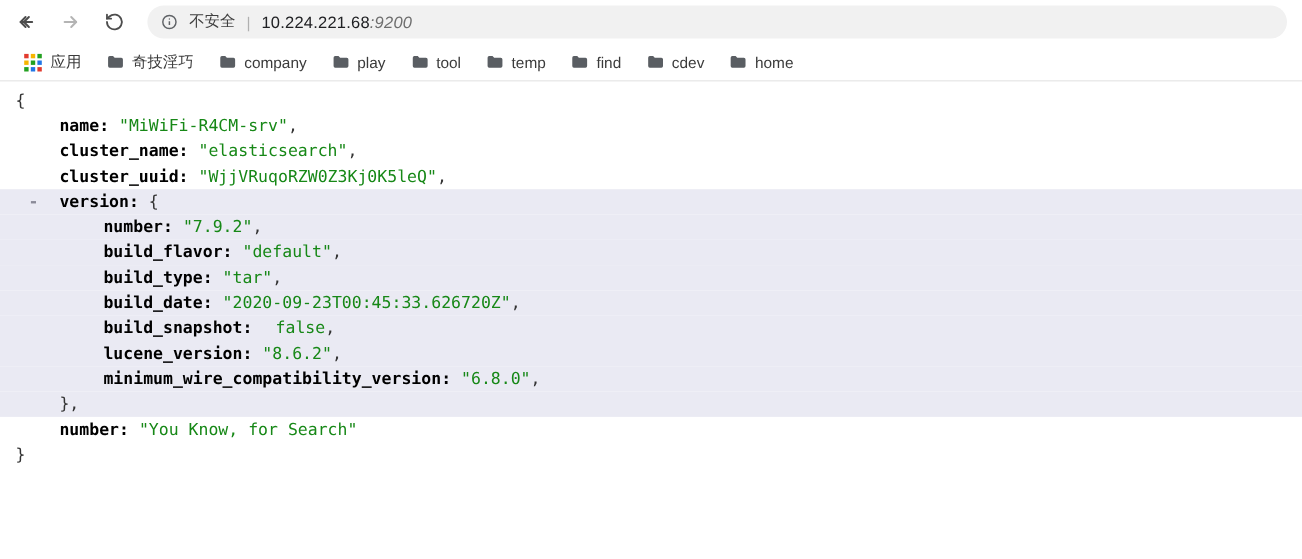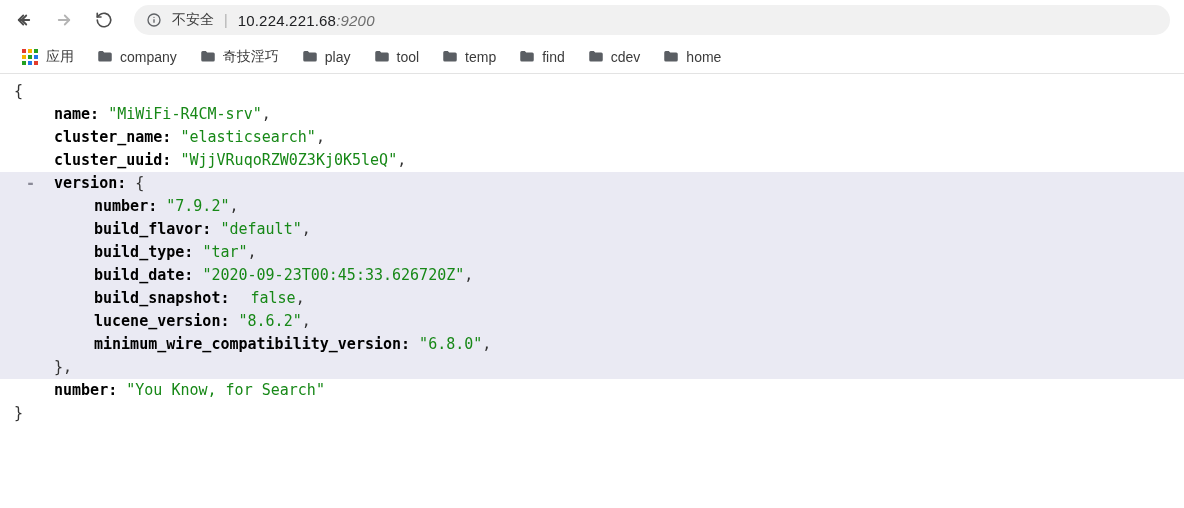--- a/index.html
+++ b/index.html
@@ -169,27 +169,27 @@
         <span></span>
         <span></span>
       </span>
     <span>应用</span>
   </div>
 
   <div class="bm">
     <svg class="folder-icon" width="18" height="18" viewBox="0 0 24 24" fill="currentColor">
         <path d="M3 6a2 2 0 0 1 2-2h4l2 2h8a2 2 0 0 1 2 2v8a2 2 0 0 1-2 2H5a2 2 0 0 1-2-2V6z"></path>
       </svg>
+    <span>奇技淫巧</span>
+  </div>
+  <div class="bm">
+    <svg class="folder-icon" width="18" height="18" viewBox="0 0 24 24" fill="currentColor">
+        <path d="M3 6a2 2 0 0 1 2-2h4l2 2h8a2 2 0 0 1 2 2v8a2 2 0 0 1-2 2H5a2 2 0 0 1-2-2V6z"></path>
+      </svg>
     <span>company</span>
-  </div>
-  <div class="bm">
-    <svg class="folder-icon" width="18" height="18" viewBox="0 0 24 24" fill="currentColor">
-        <path d="M3 6a2 2 0 0 1 2-2h4l2 2h8a2 2 0 0 1 2 2v8a2 2 0 0 1-2 2H5a2 2 0 0 1-2-2V6z"></path>
-      </svg>
-    <span>奇技淫巧</span>
   </div>
   <div class="bm">
     <svg class="folder-icon" width="18" height="18" viewBox="0 0 24 24" fill="currentColor">
         <path d="M3 6a2 2 0 0 1 2-2h4l2 2h8a2 2 0 0 1 2 2v8a2 2 0 0 1-2 2H5a2 2 0 0 1-2-2V6z"></path>
       </svg>
     <span>play</span>
   </div>
   <div class="bm">
     <svg class="folder-icon" width="18" height="18" viewBox="0 0 24 24" fill="currentColor">
         <path d="M3 6a2 2 0 0 1 2-2h4l2 2h8a2 2 0 0 1 2 2v8a2 2 0 0 1-2 2H5a2 2 0 0 1-2-2V6z"></path>

